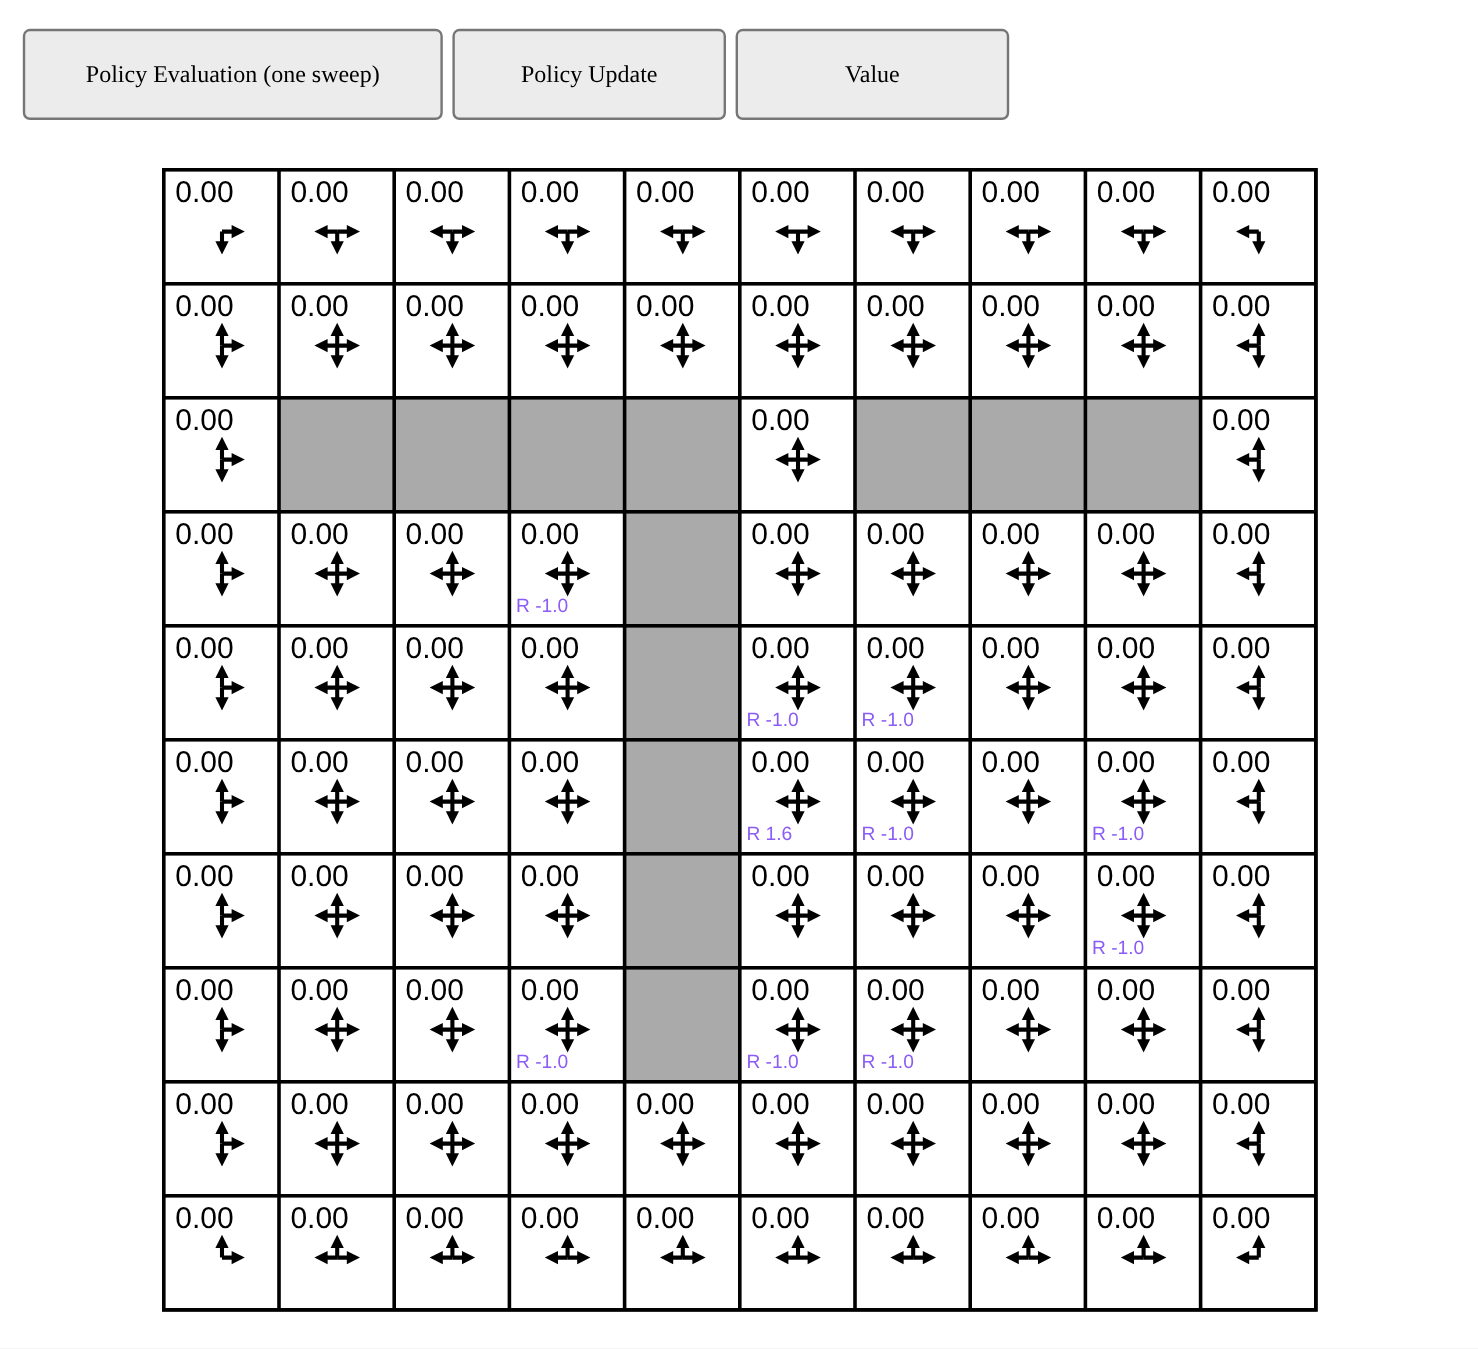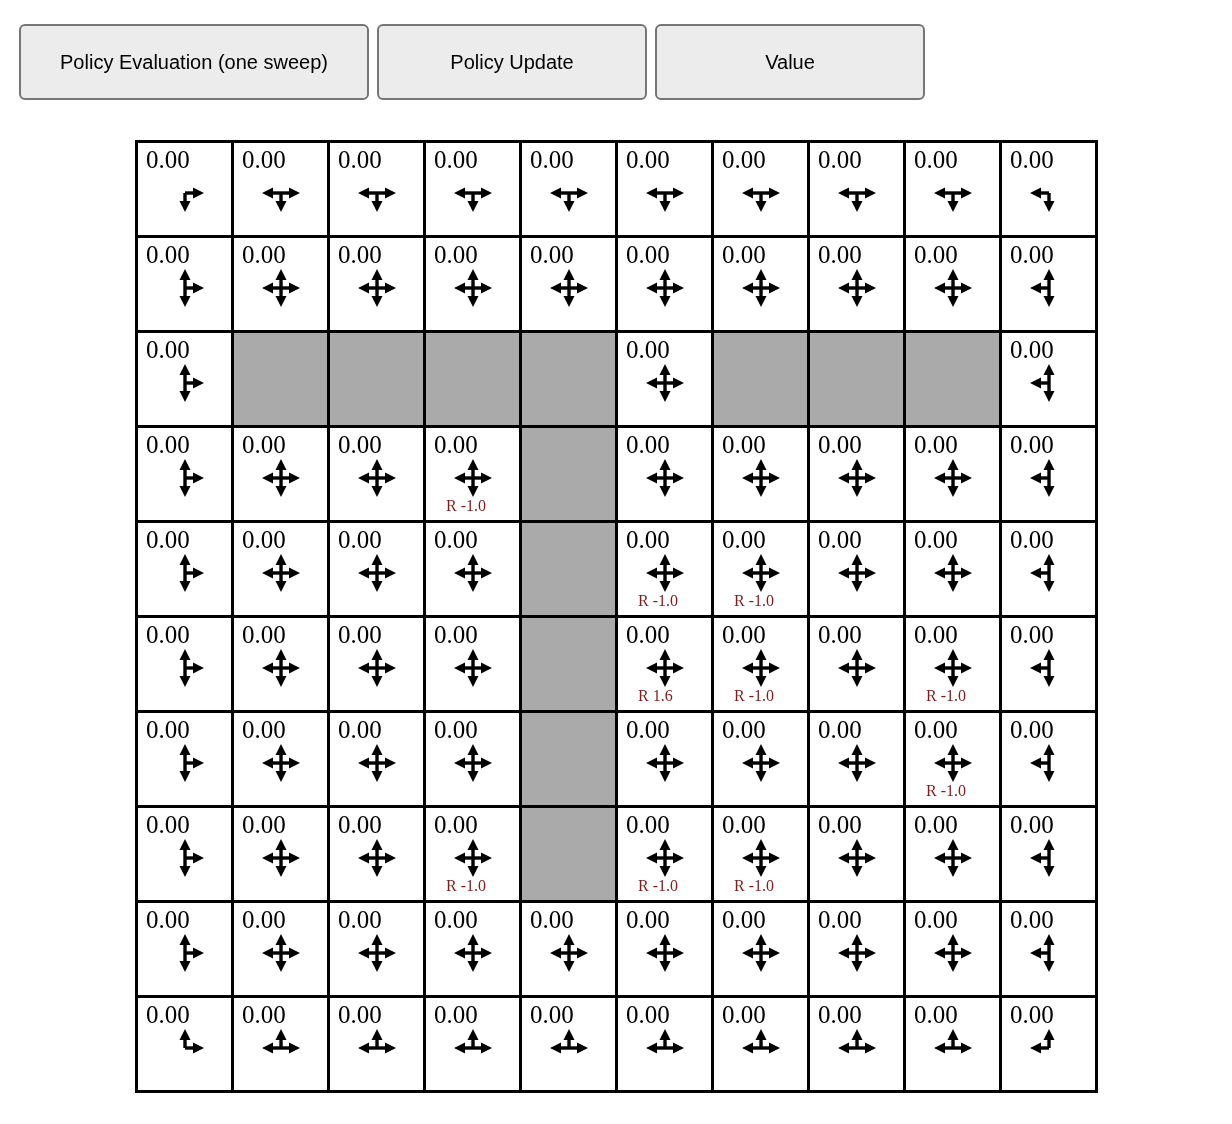--- a/index.html
+++ b/index.html
@@ -14,37 +14,36 @@
   .toolbar {
     display: flex;
     gap: 8px;
     padding: 24px 0 0 19px;
   }
   .btn {
     height: 76px;
     background: #ececec;
     border: 2px solid #767676;
     border-radius: 6px;
-    font-family: Liberation Sans, sans-serif;
+    font-family: Liberation Serif, serif;
     font-size: 20px;
     color: #000000;
     cursor: pointer;
   }
   .btn.w-lg { width: 350px; }
-  .btn.w-md { width: 270px; }
+  .btn.w-md { width: 228px; }
   .grid {
     margin: 40px 0 4px 135px;
     display: grid;
     grid-template-columns: repeat(10, 93px);
     grid-auto-rows: 92px;
     gap: 3px;
     background: var(--line, #000000);
     border: 3px solid var(--line, #000000);
     width: fit-content;
-    font-family: Liberation Serif, serif;
   }
   .cell {
     position: relative;
     background: var(--cell, #ffffff);
     overflow: visible;
   }
   .cell.wall {
     background: var(--wall, #aaaaaa);
   }
   .value {
@@ -52,23 +51,23 @@
     top: 3px;
     left: 8px;
     font-size: 25px;
     line-height: 1.15;
     color: #000000;
     white-space: nowrap;
   }
   .reward {
     position: absolute;
     bottom: 5px;
-    left: 20px;
+    left: 4px;
     font-size: 16px;
-    color: #7f1d1d;
+    color: #8b5cf6;
     white-space: nowrap;
   }
   .arrows {
     position: absolute;
     left: 50%;
     top: 54%;
     transform: translate(-50%, -50%);
     pointer-events: none;
   }
 </style>

